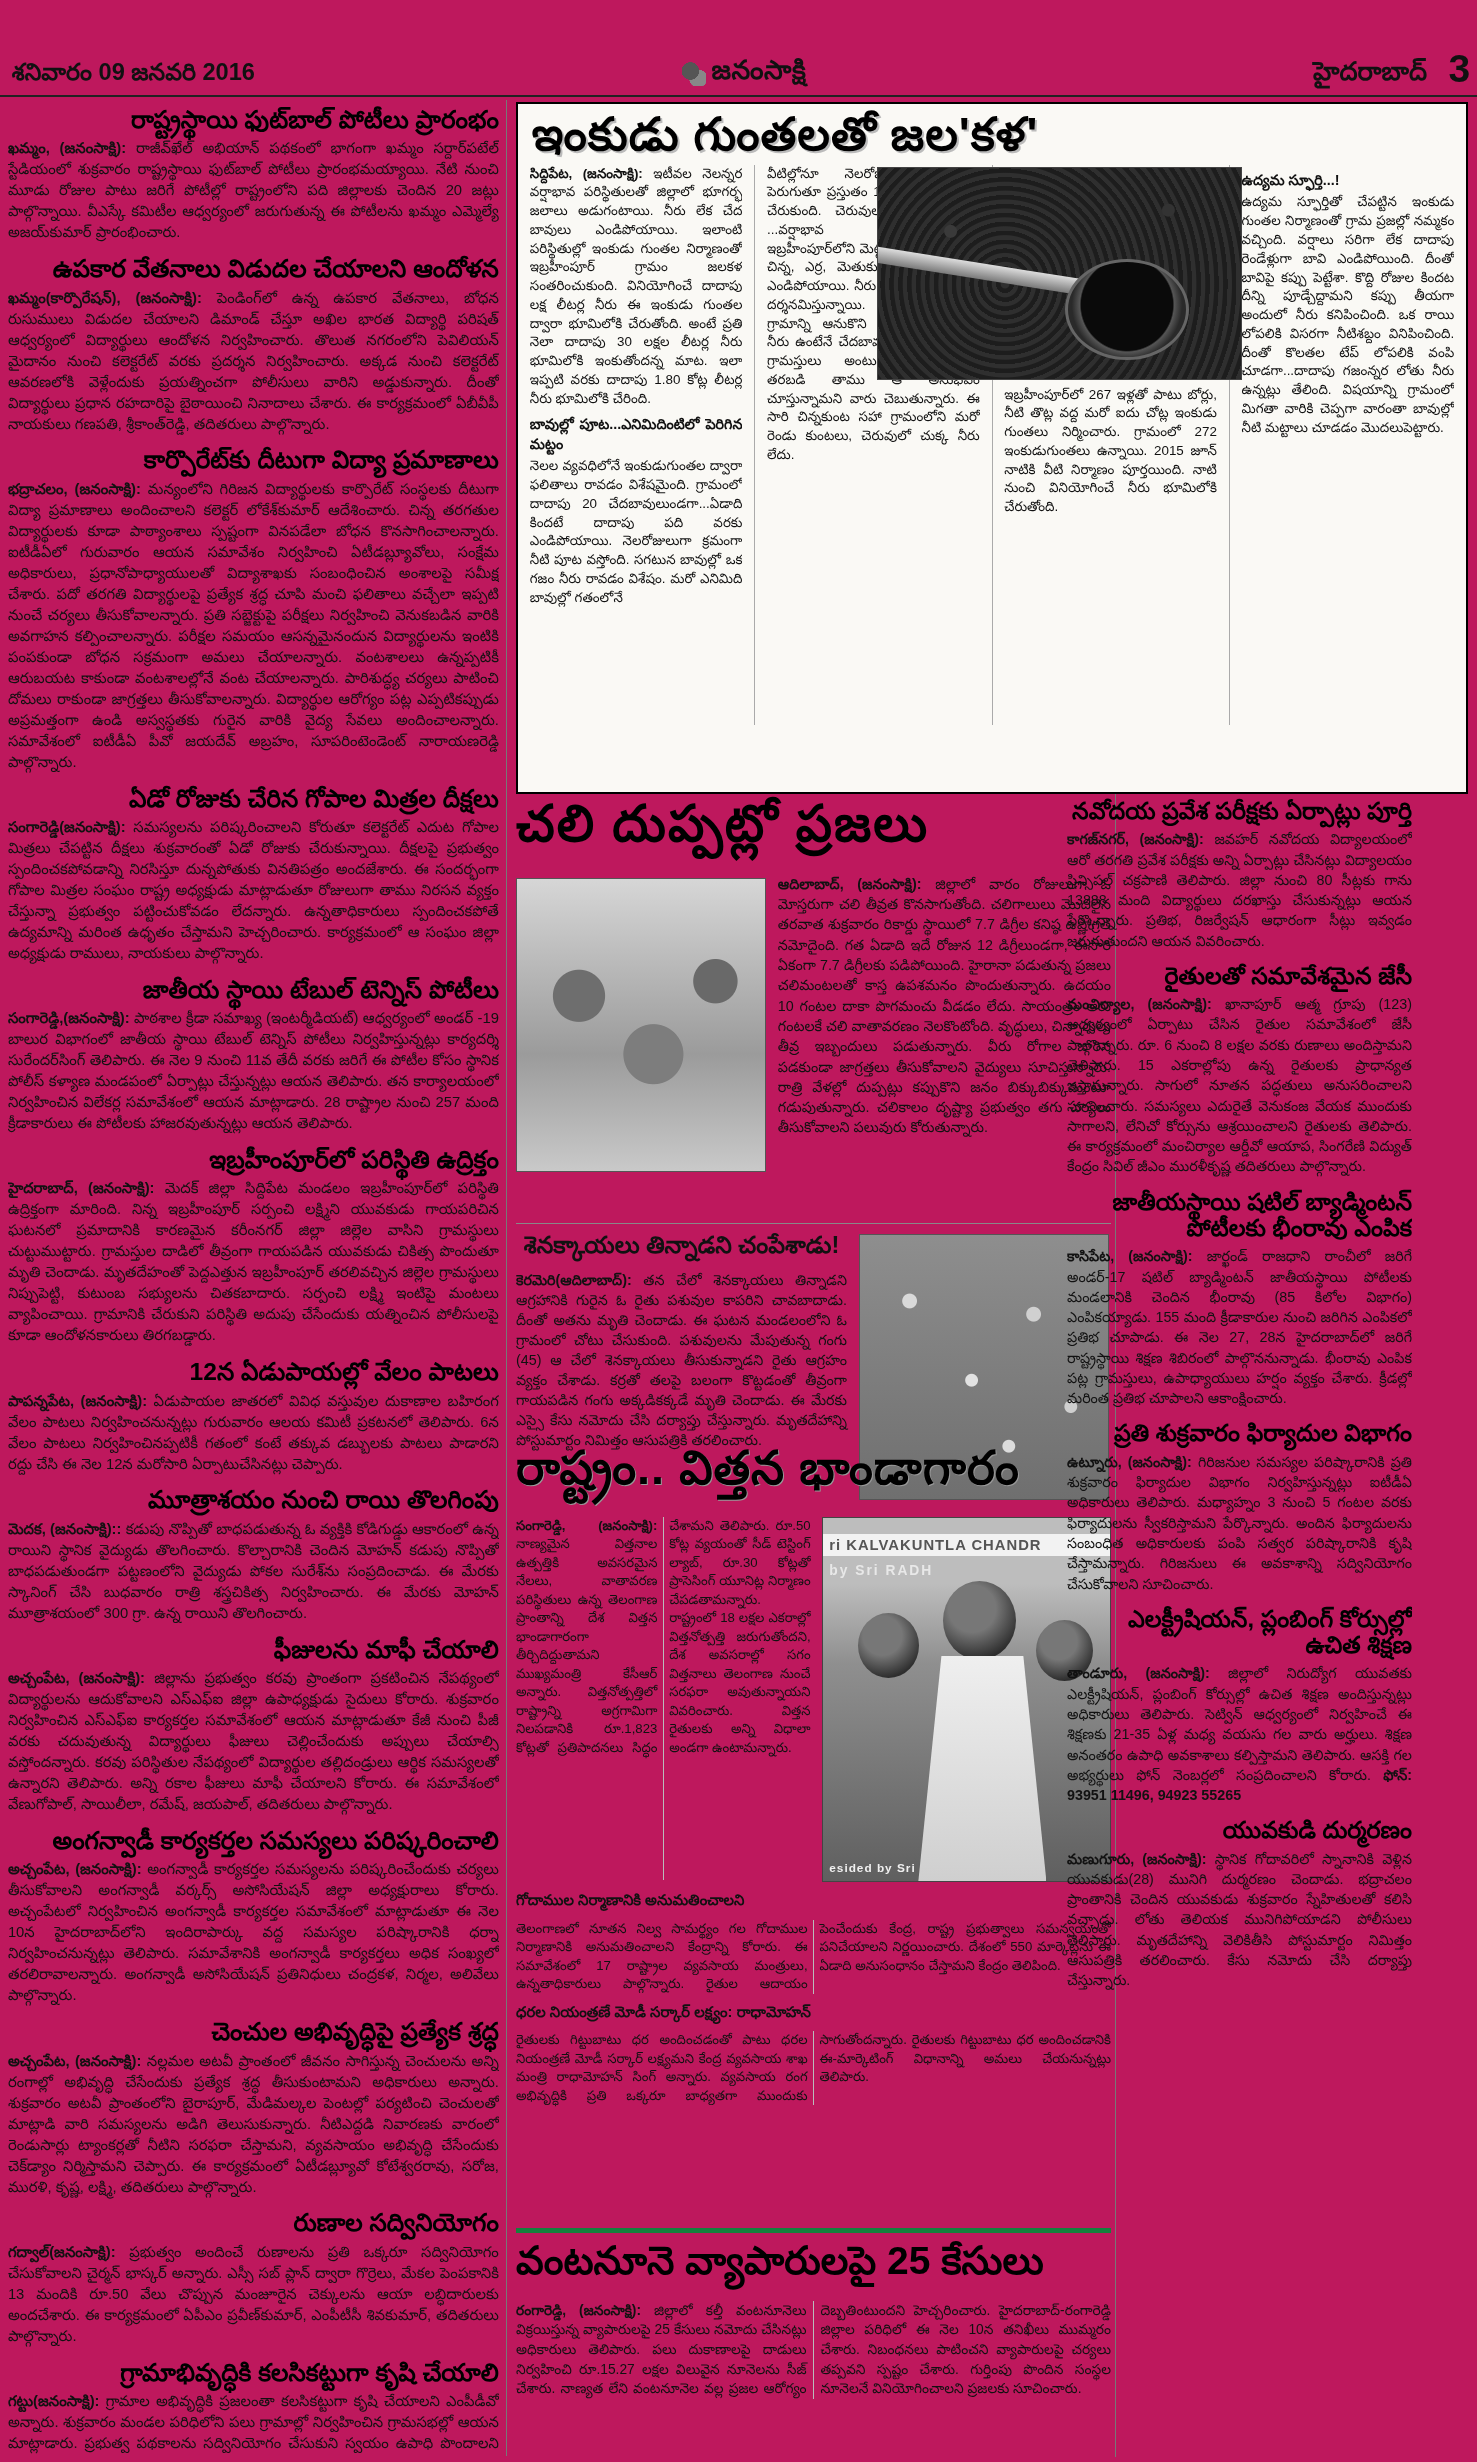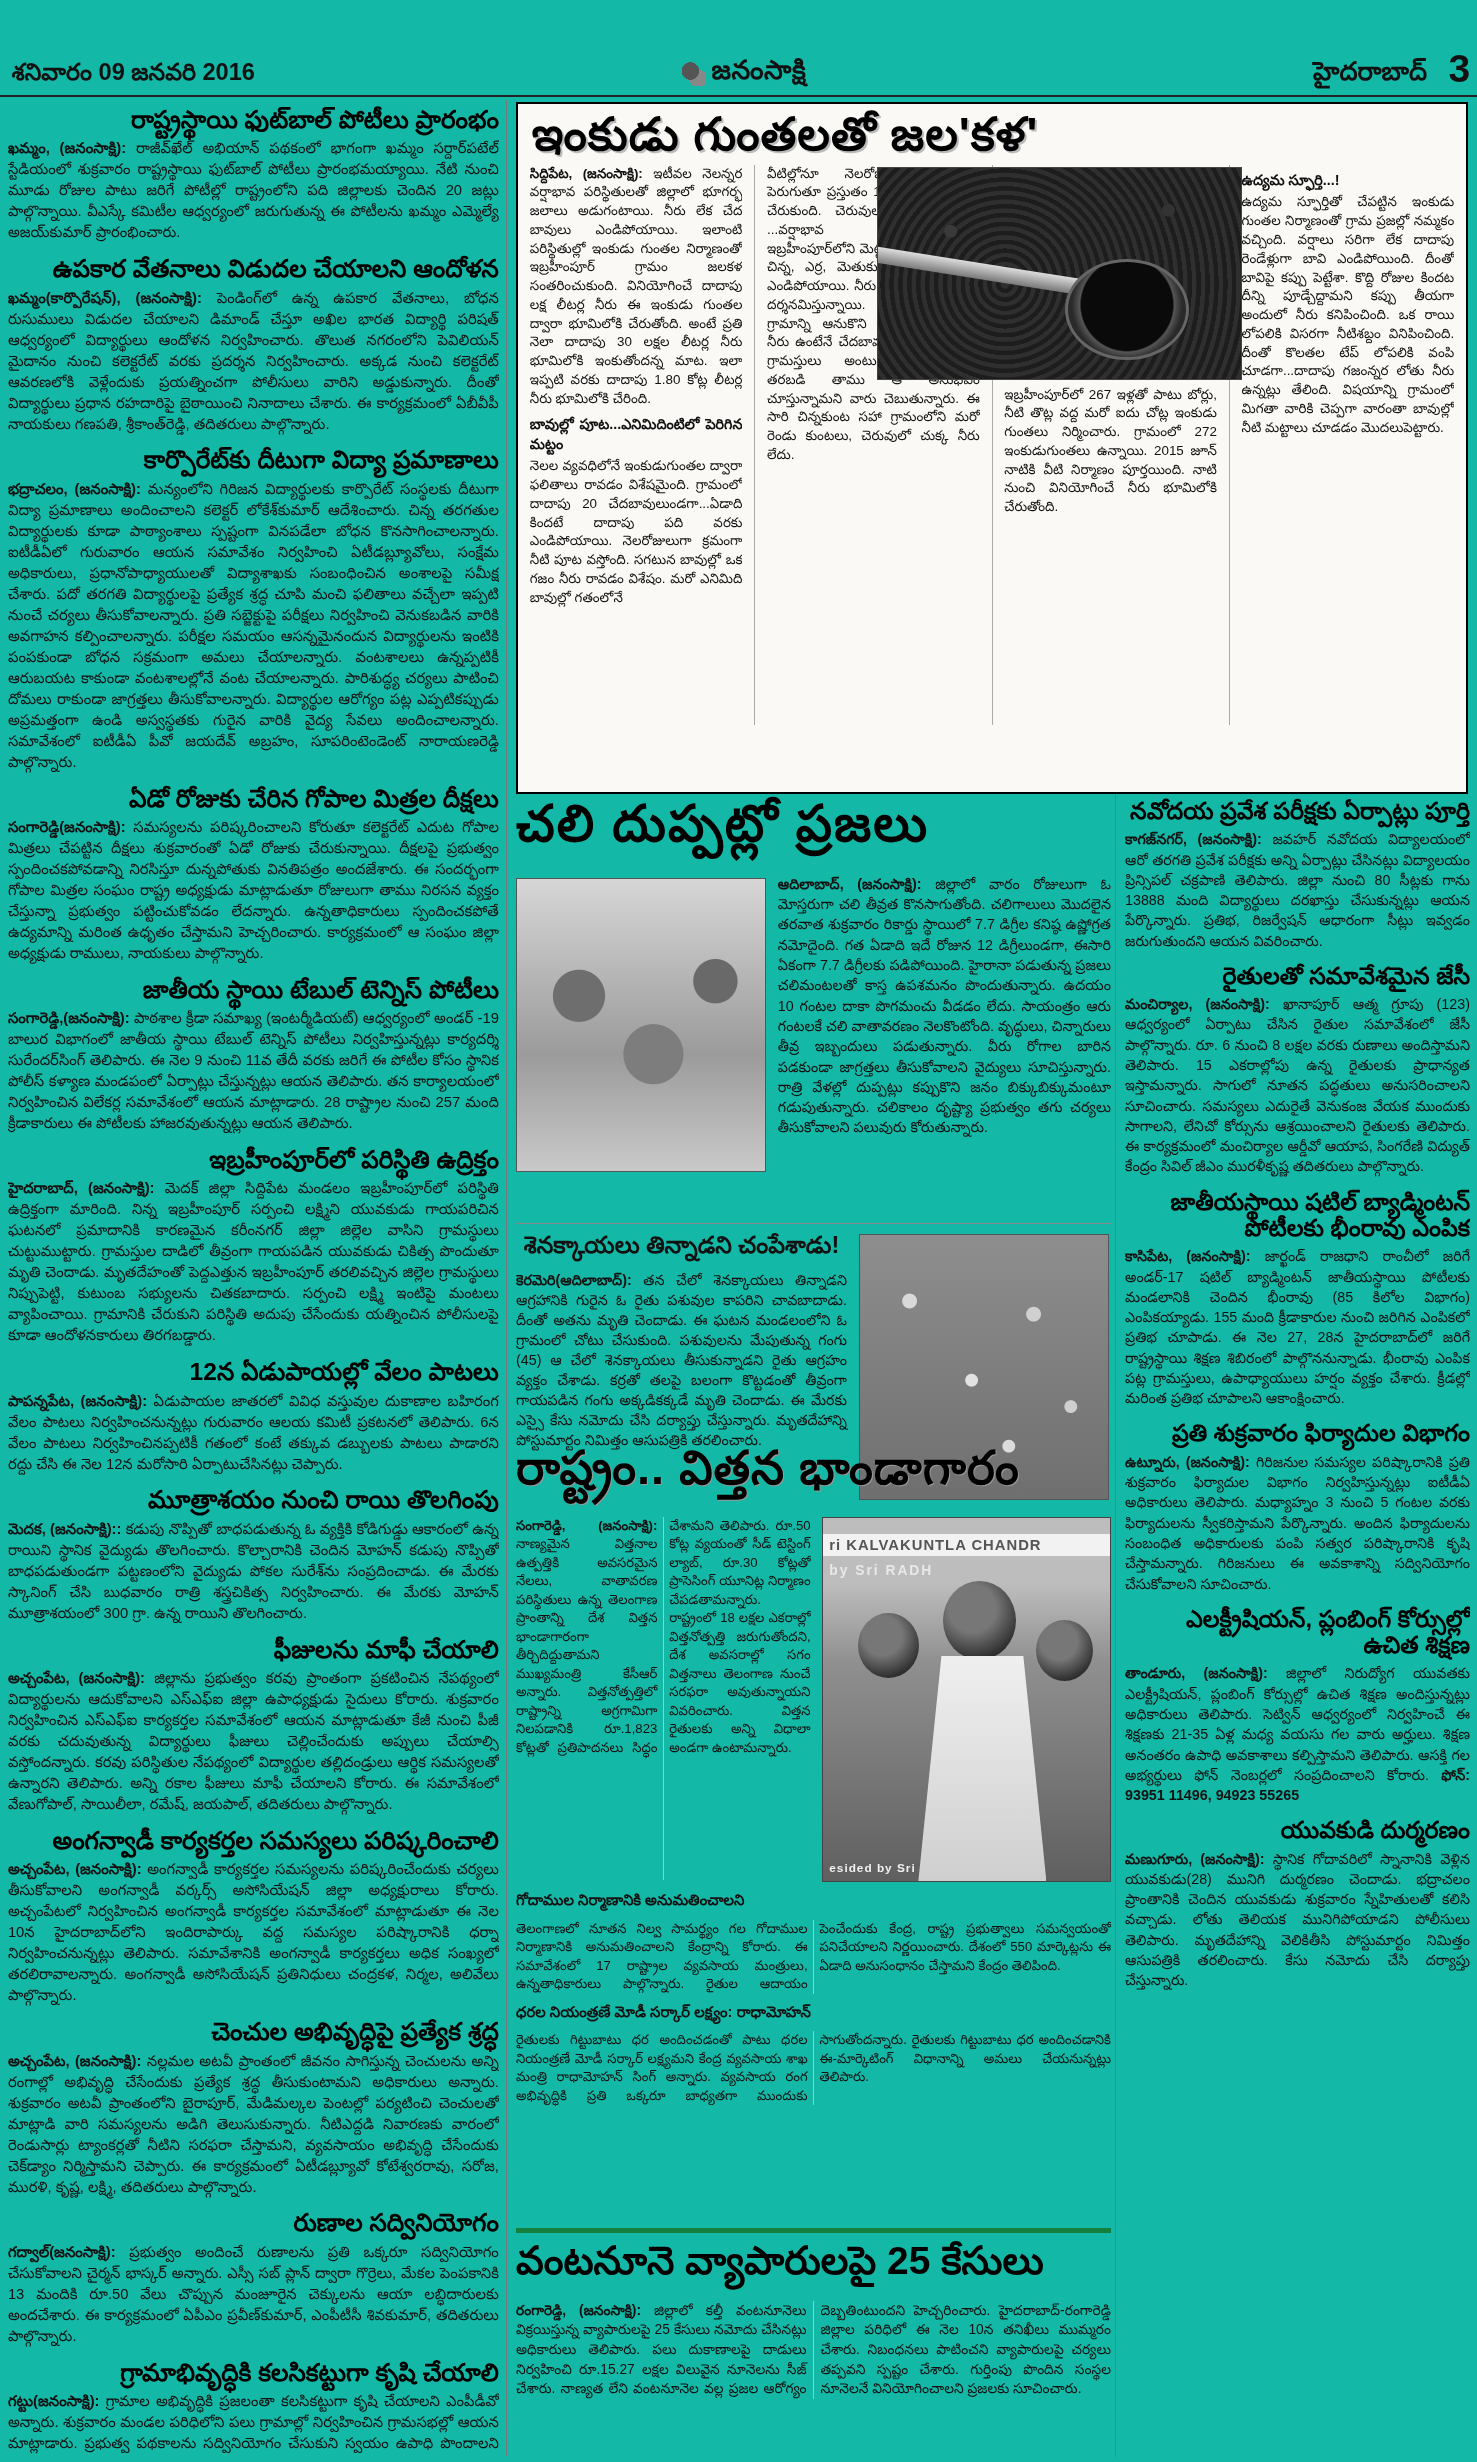--- a/index.html
+++ b/index.html
@@ -1,17 +1,17 @@
 <!DOCTYPE html>
 <html><head>
 <meta charset="utf-8">
 <style>
   html,body{margin:0;padding:0;}
   body{background:#e8e6e0;font-family:"Liberation Sans","DejaVu Sans",sans-serif;}
-  .page{position:relative;width:1478px;height:2463px;background:#14b8a6;color:#111;overflow:hidden;margin:0 auto;}
+  .page{position:relative;width:1478px;height:2463px;background:#be185d;color:#111;overflow:hidden;margin:0 auto;}
   
   .hdr{position:absolute;left:0;top:51px;width:100%;height:43px;}
   .hdr .date{position:absolute;left:11.8px;top:7.9px;font-size:23.6px;font-weight:bold;}
   .hdr .brand{position:absolute;left:680px;top:3.9px;display:flex;align-items:center;gap:5.9px;}
   .hdr .brand .mark{width:25.6px;height:25.6px;background:
       radial-gradient(circle at 40% 40%, #555 0 40%, transparent 41%),
       radial-gradient(circle at 70% 70%, #888 0 35%, transparent 36%);
       border-radius:3.9px;}
   .hdr .brand .bname{font-size:26.6px;font-weight:bold;letter-spacing:0.5px;}
   .hdr .place{position:absolute;right:51px;top:5.9px;font-size:25.6px;font-weight:bold;}
@@ -20,21 +20,21 @@
   
   .vrule{position:absolute;width:1px;background:#777;}
   .v1{left:506px;top:100px;height:2356px;}
   .v2{left:1115px;top:794px;height:1663px;}
   
   .art{margin:0 0 11.8px 0;}
   .art h2{margin:3.9px 0 4.9px 0;text-align:right;font-size:24.6px;line-height:1.12;font-weight:700;color:#000;}
   .art p{margin:0;font-size:14.8px;line-height:1.42;text-align:justify;}
   .lede{font-weight:bold;}
   .leftcol{position:absolute;left:7.9px;top:102px;width:491px;height:2354px;overflow:hidden;}
-  .rightcol{position:absolute;left:1125px;top:794px;width:345px;height:1663px;overflow:hidden;}
+  .rightcol{position:absolute;left:1067px;top:794px;width:345px;height:1663px;overflow:hidden;}
   .rightcol .art h2{font-size:23.6px;}
   .rightcol .art p{font-size:14.3px;}
   
   .leadbox{position:absolute;left:516px;top:102px;width:948px;height:688px;border:2px solid #000;background:#faf9f5;overflow:hidden;}
   .leadbox h1{margin:5.9px 9.9px 3.9px 13.8px;font-size:46px;line-height:1.06;font-weight:900;letter-spacing:1px;white-space:nowrap;overflow:hidden;color:#000;text-shadow:2px 2px 0 #bbb;}
   .leadcols{position:relative;margin:5.9px 11.8px 0 11.8px;height:560px;display:flex;gap:11.8px;overflow:hidden;}
   .leadcols .lcol{flex:1;font-size:13.4px;line-height:1.4;text-align:justify;overflow:hidden;}
   .leadcols .lcol + .lcol{border-left:1px solid #aaa;padding-left:11.8px;}
   .leadcols .padded{padding-top:221px;}
   .subhead{font-weight:800;font-size:14.3px;margin:5.9px 0 3px 0;}

